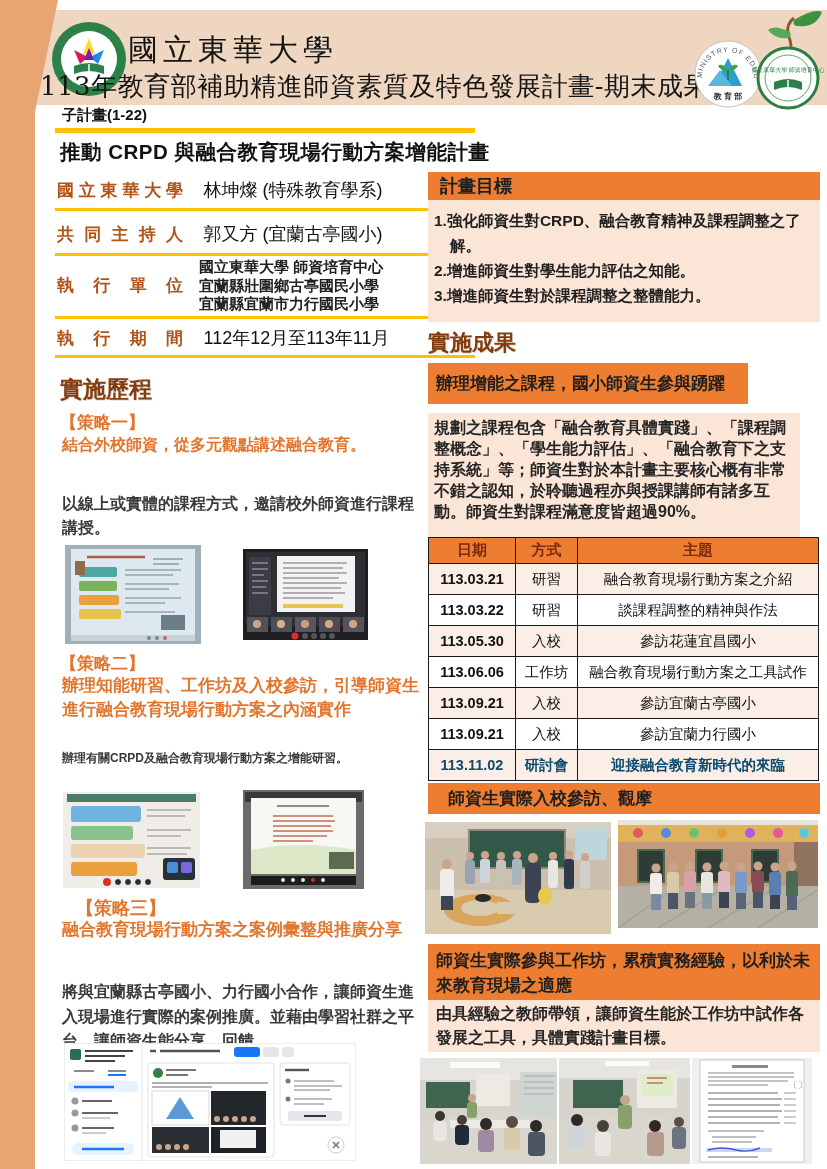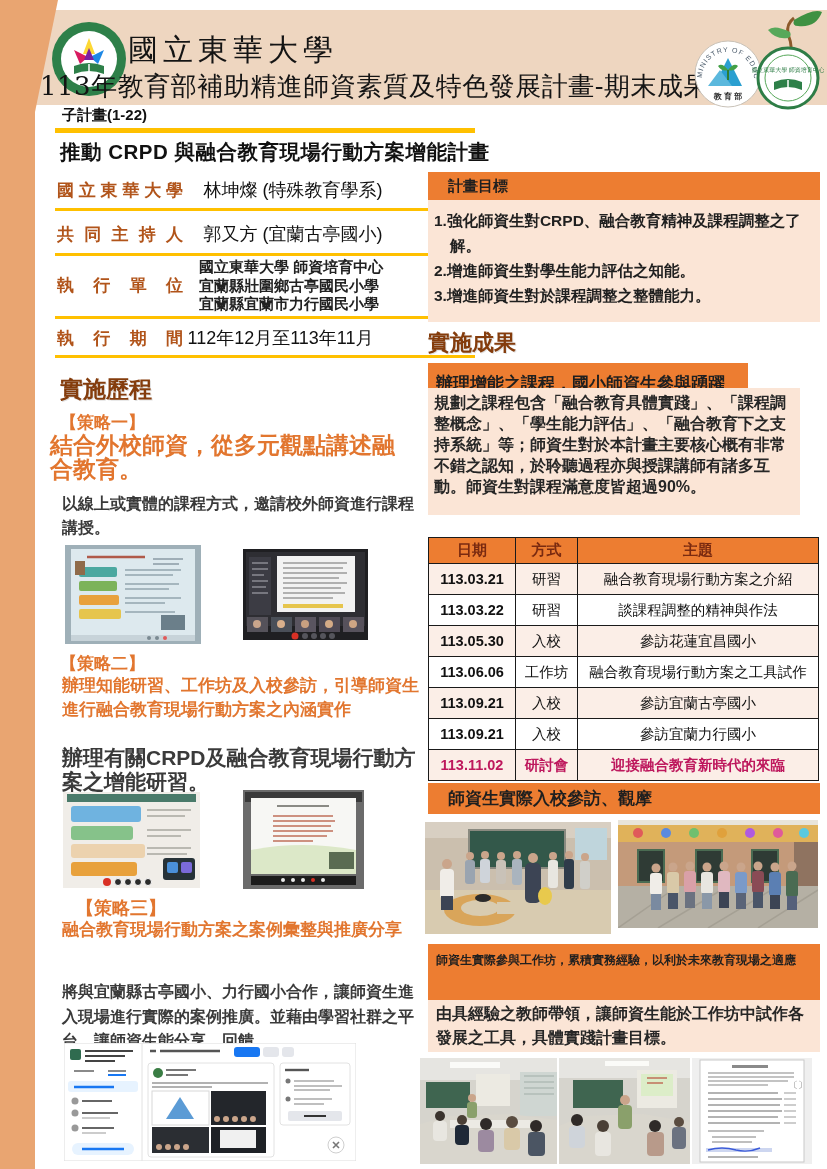--- a/index.html
+++ b/index.html
@@ -13,21 +13,21 @@
   .orange-bar{background:#ED7D31;color:#1f1f1f;font-weight:bold;box-sizing:border-box;}
   .pink-body{background:#FBE5D6;color:#262626;font-weight:bold;box-sizing:border-box;}
   .gold-line{background:#FFC000;}
   .info-label{color:#b1541a;font-weight:bold;font-size:17px;width:126px;display:inline-block;text-align:justify;text-align-last:justify;}
   .info-value{color:#111;font-weight:normal;font-size:18px;}
   .sched{width:390px;border-collapse:collapse;table-layout:fixed;background:#fff;}
   .sched th{background:#ED7D31;color:#7a2a10;font-size:15px;font-weight:bold;border:1.5px solid #1a1a1a;height:25px;padding:0;}
   .sched td{border:1.5px solid #1a1a1a;font-size:14.5px;color:#111;text-align:center;height:30px;padding:0 2px;}
   .sched td.d{font-weight:bold;}
   .sched tr.alt td{background:#fbeee7;}
-  .sched tr.final td{color:#be185d;font-weight:bold;}
+  .sched tr.final td{color:#0c4a6e;font-weight:bold;}
   .goal-item{padding-left:16px;text-indent:-16px;font-size:15.5px;line-height:25px;color:#1f1f1f;font-weight:bold;}
   svg{display:block;}
 </style>
 </head>
 <body>
 
 <div id="poster">
 
   <div class="abs" style="left:0;top:10px;width:827px;height:95px;background:#eed6c0;"></div>
   <div class="abs" style="left:0;top:0;width:35px;height:1169px;background:#e9a571;"></div>
@@ -92,39 +92,39 @@
     <span style="margin-left:16px;font-size:15px;font-weight:bold;color:#222;line-height:18.5px;">
       <span style="display:block;">國立東華大學 師資培育中心</span>
       <span style="display:block;">宜蘭縣壯圍鄉古亭國民小學</span>
       <span style="display:block;">宜蘭縣宜蘭市力行國民小學</span>
     </span>
   </div>
   <div class="abs gold-line" style="left:55px;top:316px;width:420px;height:2.5px;"></div>
 
   <div class="abs" style="left:57px;top:326px;width:420px;">
     <span class="info-label">執行期間</span>
-    <span class="info-value" style="">112年12月至113年11月</span>
+    <span class="info-value" style="margin-left:16px;">112年12月至113年11月</span>
   </div>
   <div class="abs gold-line" style="left:55px;top:355px;width:420px;height:2.5px;"></div>
 
-  <div class="abs orange-bar" style="left:428px;top:172px;width:392px;height:28px;line-height:28px;font-size:15px;padding-left:20px;">
+  <div class="abs orange-bar" style="left:428px;top:172px;width:392px;height:28px;line-height:28px;font-size:18px;padding-left:12px;">
     <span>計畫目標</span>
   </div>
   <div class="abs pink-body" style="left:428px;top:200px;width:392px;height:122px;padding:8px 8px 0 6px;">
     <div class="goal-item">1.強化師資生對CRPD、融合教育精神及課程調整之了解。</div>
     <div class="goal-item">2.增進師資生對學生能力評估之知能。</div>
     <div class="goal-item">3.增進師資生對於課程調整之整體能力。</div>
   </div>
 
   <div class="abs brown-h" style="left:428px;top:328px;font-size:22px;">實施成果</div>
 
   <div class="abs orange-bar" style="left:428px;top:363px;width:320px;height:41px;font-size:17px;padding:9px 0 0 8px;">
     <span>辦理增能之課程，國小師資生參與踴躍</span>
   </div>
-  <div class="abs pink-body" style="left:428px;top:388px;width:372px;height:127px;padding:4px 6px 0 6px;font-size:16px;line-height:21px;">
+  <div class="abs pink-body" style="left:428px;top:413px;width:372px;height:127px;padding:4px 6px 0 6px;font-size:16px;line-height:21px;">
     <span>規劃之課程包含「融合教育具體實踐」、「課程調整概念」、「學生能力評估」、「融合教育下之支持系統」等；師資生對於本計畫主要核心概有非常不錯之認知，於聆聽過程亦與授課講師有諸多互動。師資生對課程滿意度皆超過90%。</span>
   </div>
 
   <table class="sched abs" style="left:428px;top:537px;">
     <colgroup>
         <col style="width:87px">
         <col style="width:62px">
         <col style="width:241px">
       </colgroup>
     <thead>
@@ -251,21 +251,21 @@
         <rect x="135" y="72" width="10" height="16" fill="#4a5568"></rect>
       <circle cx="157" cy="47" r="4.5" fill="#caa58b"></circle>
         <rect x="151" y="52" width="12" height="24" rx="3" fill="#5b7fb3"></rect>
         <rect x="152" y="75" width="10" height="14" fill="#3c4454"></rect>
       <circle cx="174" cy="46" r="4.5" fill="#caa58b"></circle>
         <rect x="168" y="51" width="12" height="26" rx="3" fill="#4a6b52"></rect>
         <rect x="169" y="76" width="10" height="14" fill="#55607a"></rect>
     </g>
   </svg>
 
-  <div class="abs orange-bar" style="left:428px;top:944px;width:392px;height:56px;font-size:12px;line-height:25px;padding:4px 6px 0 8px;">
+  <div class="abs orange-bar" style="left:428px;top:944px;width:392px;height:56px;font-size:17px;line-height:25px;padding:4px 6px 0 8px;">
     <span>師資生實際參與工作坊，累積實務經驗，以利於未來教育現場之適應</span>
   </div>
   <div class="abs pink-body" style="left:428px;top:1000px;width:392px;height:52px;font-size:16px;line-height:24px;padding:2px 6px 0 8px;">
     <span>由具經驗之教師帶領，讓師資生能於工作坊中試作各發展之工具，具體實踐計畫目標。</span>
   </div>
 
   <svg class="abs" style="left:420px;top:1058px;" width="137" height="106" viewBox="0 0 137 106">
     <rect width="137" height="106" fill="#d6d4cd"></rect>
     <rect width="137" height="22" fill="#e6e5e1"></rect>
     <rect x="30" y="4" width="50" height="6" fill="#fbfbf8"></rect>
@@ -322,21 +322,21 @@
     <text x="97" y="30" font-size="9" fill="#555">〔〕</text>
     <path d="M16 73 h56 M20 79 h44 M20 84 h40" stroke="#ababab" stroke-width="1.5"></path>
     <rect x="14" y="90" width="66" height="4" fill="#cdd6f0"></rect>
     <path d="M16 92 q14 -4 28 0 q12 3 24 -2" stroke="#3b5bd9" stroke-width="1.4" fill="none"></path>
     <path d="M16 99 h50" stroke="#9a9a9a" stroke-width="1.5"></path>
   </svg>
 
   <div class="abs brown-h" style="left:60px;top:374px;font-size:23px;">實施歷程</div>
 
   <div class="abs orange-txt" style="left:60px;top:411px;font-size:17px;">【策略一】</div>
-  <div class="abs orange-txt" style="left:50px;top:433px;width:352px;font-size:23px;line-height:24px;">結合外校師資，從多元觀點講述融合教育。</div>
+  <div class="abs orange-txt" style="left:62px;top:433px;width:352px;font-size:16px;line-height:24px;">結合外校師資，從多元觀點講述融合教育。</div>
   <div class="abs dark-txt" style="left:62px;top:492px;width:362px;font-size:16px;line-height:24px;">以線上或實體的課程方式，邀請校外師資進行課程講授。</div>
 
   <svg class="abs" style="left:65px;top:545px;" width="136" height="99" viewBox="0 0 136 99">
     <rect width="136" height="99" fill="#9fb0b8"></rect>
     <rect x="6" y="4" width="124" height="86" fill="#dde9ee"></rect>
     <path d="M22 12 h58" stroke="#b05a4a" stroke-width="2.5"></path>
     <path d="M88 14 h30 M88 19 h26" stroke="#8a9aa5" stroke-width="1.5"></path>
     <rect x="14" y="22" width="38" height="10" rx="2" fill="#4ba8a0"></rect>
     <rect x="14" y="36" width="38" height="10" rx="2" fill="#7cb35a"></rect>
     <rect x="14" y="50" width="40" height="10" rx="2" fill="#e8a13c"></rect>
@@ -371,21 +371,21 @@
     </g>
     <circle cx="52" cy="87" r="3.5" fill="#d93025"></circle>
     <circle cx="62" cy="87" r="3" fill="#55555c"></circle>
       <circle cx="71" cy="87" r="3" fill="#55555c"></circle>
       <circle cx="80" cy="87" r="3" fill="#55555c"></circle>
       <circle cx="89" cy="87" r="3" fill="#55555c"></circle>
   </svg>
 
   <div class="abs orange-txt" style="left:60px;top:652px;font-size:17px;">【策略二】</div>
   <div class="abs orange-txt" style="left:62px;top:674px;width:360px;font-size:17px;line-height:24px;">辦理知能研習、工作坊及入校參訪，引導師資生進行融合教育現場行動方案之內涵實作</div>
-  <div class="abs dark-txt" style="left:62px;top:746px;width:362px;font-size:21px;line-height:24px;">辦理有關CRPD及融合教育現場行動方案之增能研習。</div>
+  <div class="abs dark-txt" style="left:62px;top:746px;width:362px;font-size:12px;line-height:24px;">辦理有關CRPD及融合教育現場行動方案之增能研習。</div>
 
   <svg class="abs" style="left:63px;top:792px;" width="137" height="96" viewBox="0 0 137 96">
     <rect width="137" height="96" fill="#f0ede8"></rect>
     <rect x="4" y="2" width="129" height="8" fill="#4a7a6a"></rect>
     <rect x="8" y="14" width="70" height="16" rx="3" fill="#6fb3e0"></rect>
     <rect x="8" y="34" width="62" height="14" rx="3" fill="#86c28a"></rect>
     <rect x="8" y="52" width="74" height="14" rx="3" fill="#ecd2ae"></rect>
     <rect x="8" y="70" width="66" height="14" rx="3" fill="#e8a13c"></rect>
     <path d="M84 18 h44 M84 24 h38 M84 38 h44 M84 44 h34 M84 56 h44 M84 62 h40" stroke="#a8a8a0" stroke-width="1.5"></path>
     <rect x="100" y="66" width="32" height="22" rx="3" fill="#263238"></rect>

